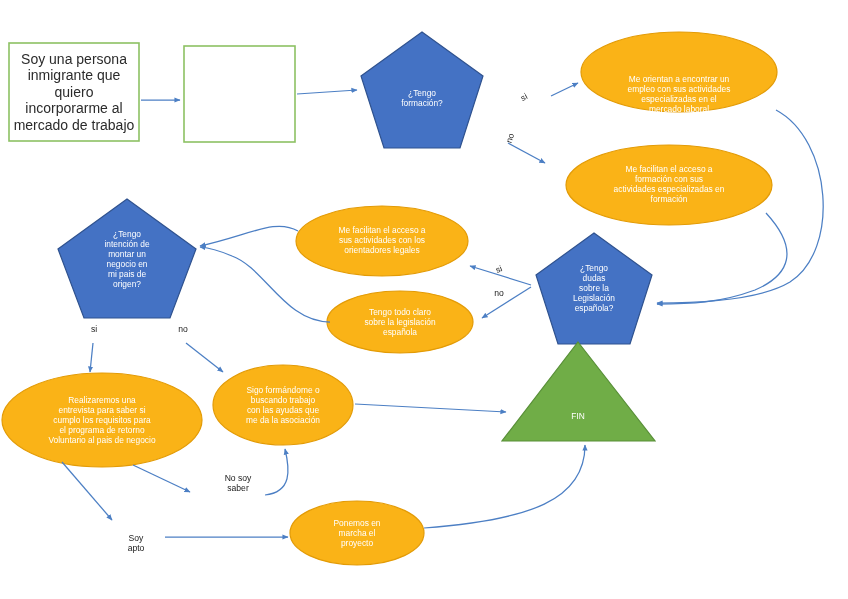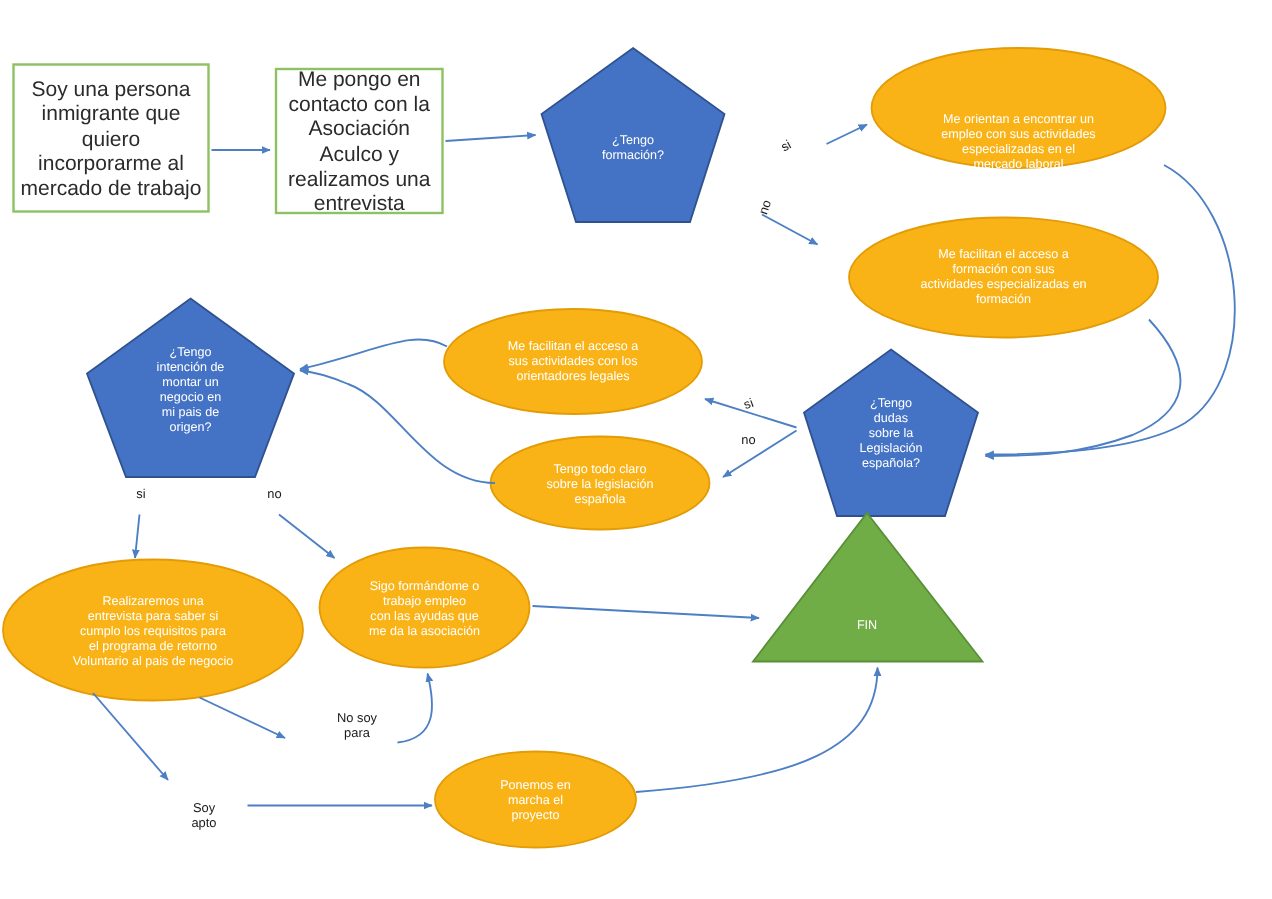--- a/index.html
+++ b/index.html
@@ -138,25 +138,20 @@
 
       <path d="M 766 213 C 800 250 790 275 755 290 C 720 303 690 304 657 304"></path>
     </g>
   </svg>
 
   <div class="node-label lbl-dark" style="left:13px;  top:47px;  width:122px; height:90px;">Soy una persona
 inmigrante que quiero
 incorporarme al
 mercado de trabajo</div>
 
-  <div class="node-label lbl-dark" style="left:188px; top:50px;  width:103px; height:88px;">Me pongo en
-contacto con la
-Asociación Aculco y
-realizamos una
-entrevista</div>
 
   <div class="node-label lbl-white" style="left:382px; top:78px;  width:80px;  height:42px;">¿Tengo
 formación?</div>
 
   <div class="node-label lbl-white" style="left:591px; top:46px;  width:176px; height:52px;margin-top:23px;">Me orientan a encontrar un
 empleo con sus actividades
 especializadas en el
 mercado laboral</div>
 
   <div class="node-label lbl-white" style="left:578px; top:159px; width:182px; height:52px;">Me facilitan el acceso a
@@ -185,21 +180,21 @@
 mi pais de
 origen?</div>
 
   <div class="node-label lbl-white" style="left:22px;  top:390px; width:160px; height:62px;">Realizaremos una
 entrevista para saber si
 cumplo los requisitos para
 el programa de retorno
 Voluntario al pais de negocio</div>
 
   <div class="node-label lbl-white" style="left:223px; top:380px; width:120px; height:52px;">Sigo formándome o
-trabajo empleo
+buscando trabajo
 con las ayudas que
 me da la asociación</div>
 
   <div class="node-label lbl-white" style="left:312px; top:514px; width:90px;  height:40px;">Ponemos en
 marcha el
 proyecto</div>
 
   <div class="node-label lbl-white" style="left:552px; top:408px; width:52px;  height:18px;">FIN</div>
 
   <div class="edge-label rot-si" style="left:516px; top:92px;  width:16px;">si</div>
@@ -208,18 +203,18 @@
 
   <div class="edge-label rot-si2" style="left:491px; top:264px; width:16px;">si</div>
 
   <div class="edge-label" style="left:490px; top:288px; width:18px;">no</div>
 
   <div class="edge-label" style="left:86px;  top:324px; width:16px;">si</div>
 
   <div class="edge-label" style="left:174px; top:324px; width:18px;">no</div>
 
   <div class="edge-label" style="left:214px; top:473px; width:48px;">No soy
-para</div>
+saber</div>
 
   <div class="edge-label" style="left:118px; top:533px; width:36px;">Soy
 apto</div>
 
 </div>
 
 </body></html>

